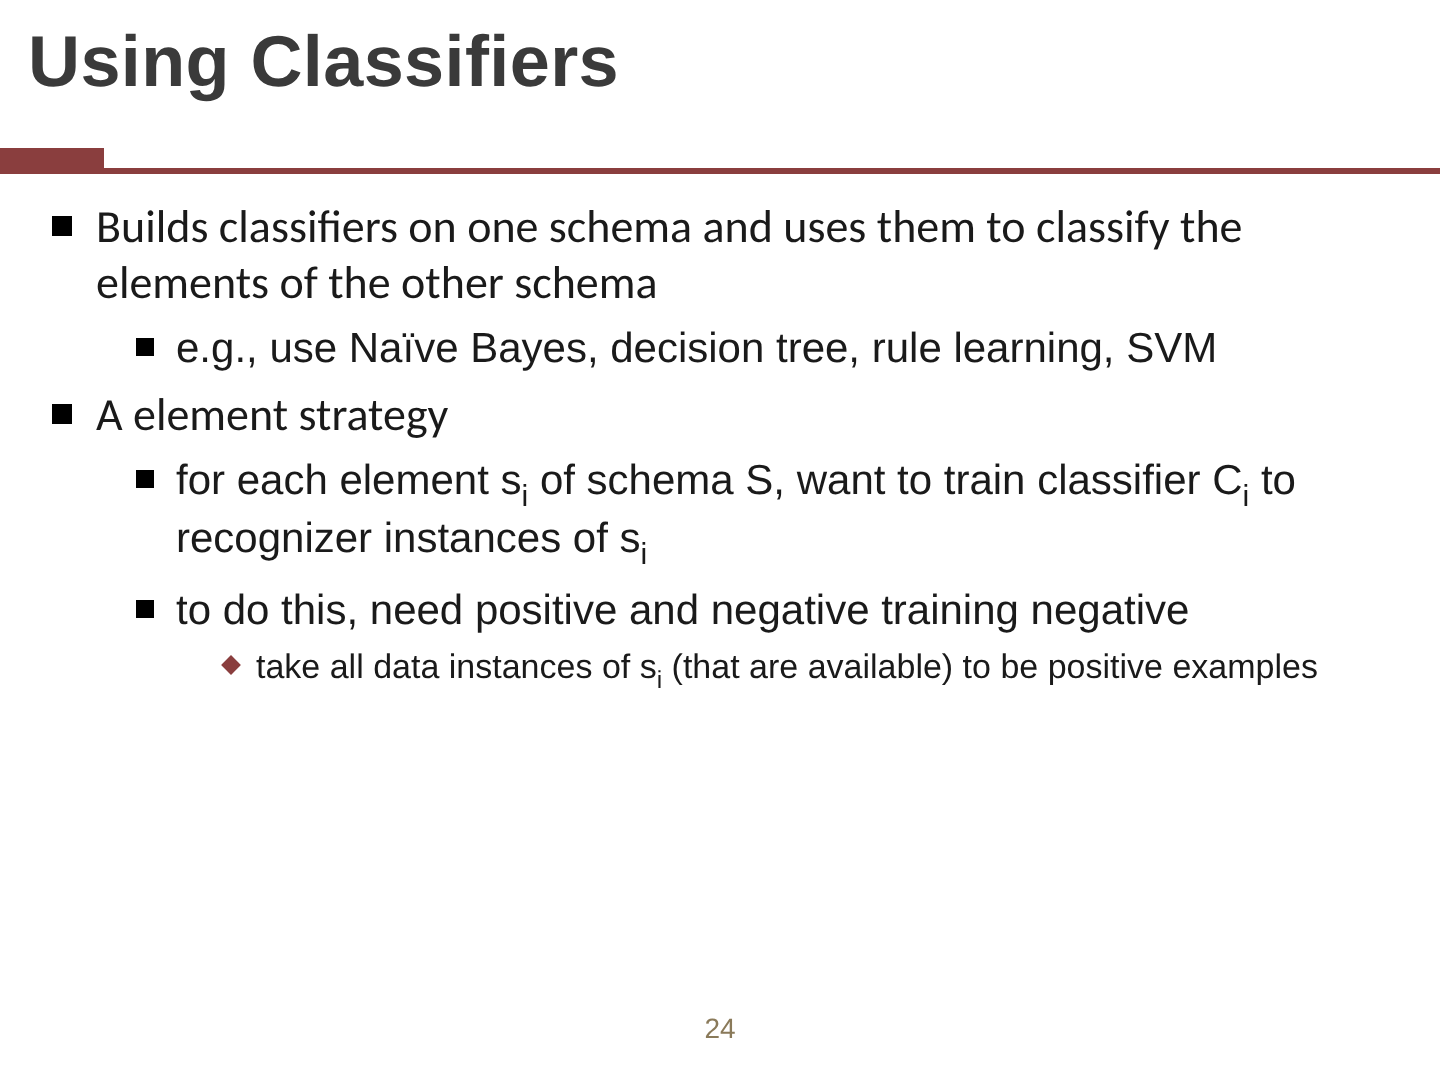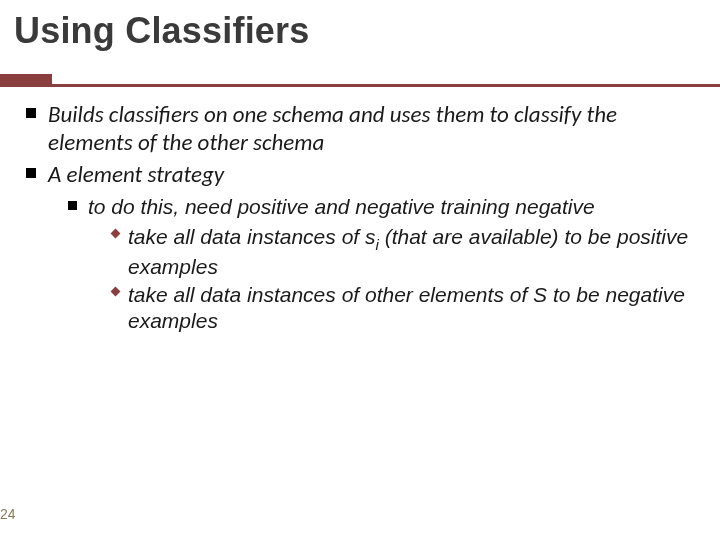--- a/index.html
+++ b/index.html
@@ -50,21 +50,20 @@
     left: 24px;
     right: 24px;
   }
   ul { margin: 0; padding: 0; list-style: none; }
   .lvl1 > li {
     position: relative;
     padding-left: 24px;
     font-size: 23px;
     line-height: 1.22;
     margin-bottom: 4px;
-    font-style: italic;
   }
   .lvl1 > li::before {
     content: "";
     position: absolute;
     left: 2px;
     top: 8px;
     width: 10px;
     height: 10px;
     background: #000;
   }
@@ -92,21 +91,21 @@
     margin-bottom: 6px;
   }
   .lvl3 {
     margin-left: 22px;
     margin-top: 4px;
     margin-bottom: 4px;
   }
   .lvl3 > li {
     position: relative;
     padding-left: 18px;
-    font-size: 21px;
+    font-size: 17px;
     line-height: 1.25;
     font-family: Arial, sans-serif;
     margin-bottom: 2px;
   }
   .lvl3 > li > .diamond {
     position: absolute;
     left: 0;
     top: 4px;
     width: 10px;
     height: 10px;
@@ -130,20 +129,21 @@
     font-size: 0.72em;
     vertical-align: sub;
     position: relative;
     top: 0.05em;
   }
   .pagenum {
     position: absolute;
     bottom: 18px;
     left: 0;
     width: 720px;
+    text-align: center;
     font-size: 14px;
     color: #8a7a5a;
     font-family: Arial, sans-serif;
   }
 </style>
 </head>
 <body>
 
 <div class="slide">
 
@@ -152,35 +152,39 @@
   <div class="rule-wrap">
     <div class="rule-tab"></div>
     <div class="rule-line"></div>
   </div>
 
   <div class="content">
     <ul class="lvl1">
 
       <li>
         <span>Builds classifiers on one schema and uses them to classify the elements of the other schema</span>
+        <ul class="lvl2">
+          <li>
+            <span>e.g., use Naïve Bayes, decision tree, rule learning, SVM</span>
+          </li>
+        </ul>
       </li>
 
       <li>
         <span>A element strategy</span>
         <ul class="lvl2">
           <li>
+            <span>for each element </span><span class="sym">s</span><span class="sub">i</span><span> of schema S, want to train classifier </span><span class="sym">C</span><span class="sub">i</span><span> to recognizer instances of </span><span class="sym">s</span><span class="sub">i</span>
+          </li>
+          <li>
             <span>to do this, need positive and negative training negative</span>
             <ul class="lvl3">
               <li>
                 <span class="diamond"></span>
                 <span>take all data instances of </span><span class="sym">s</span><span class="sub">i</span><span> (that are available) to be positive examples</span>
-              </li>
-              <li>
-                <span class="diamond"></span>
-                <span>take all data instances of other elements of S to be negative examples</span>
               </li>
             </ul>
           </li>
         </ul>
       </li>
 
     </ul>
   </div>
 
   <div class="pagenum">24</div>

